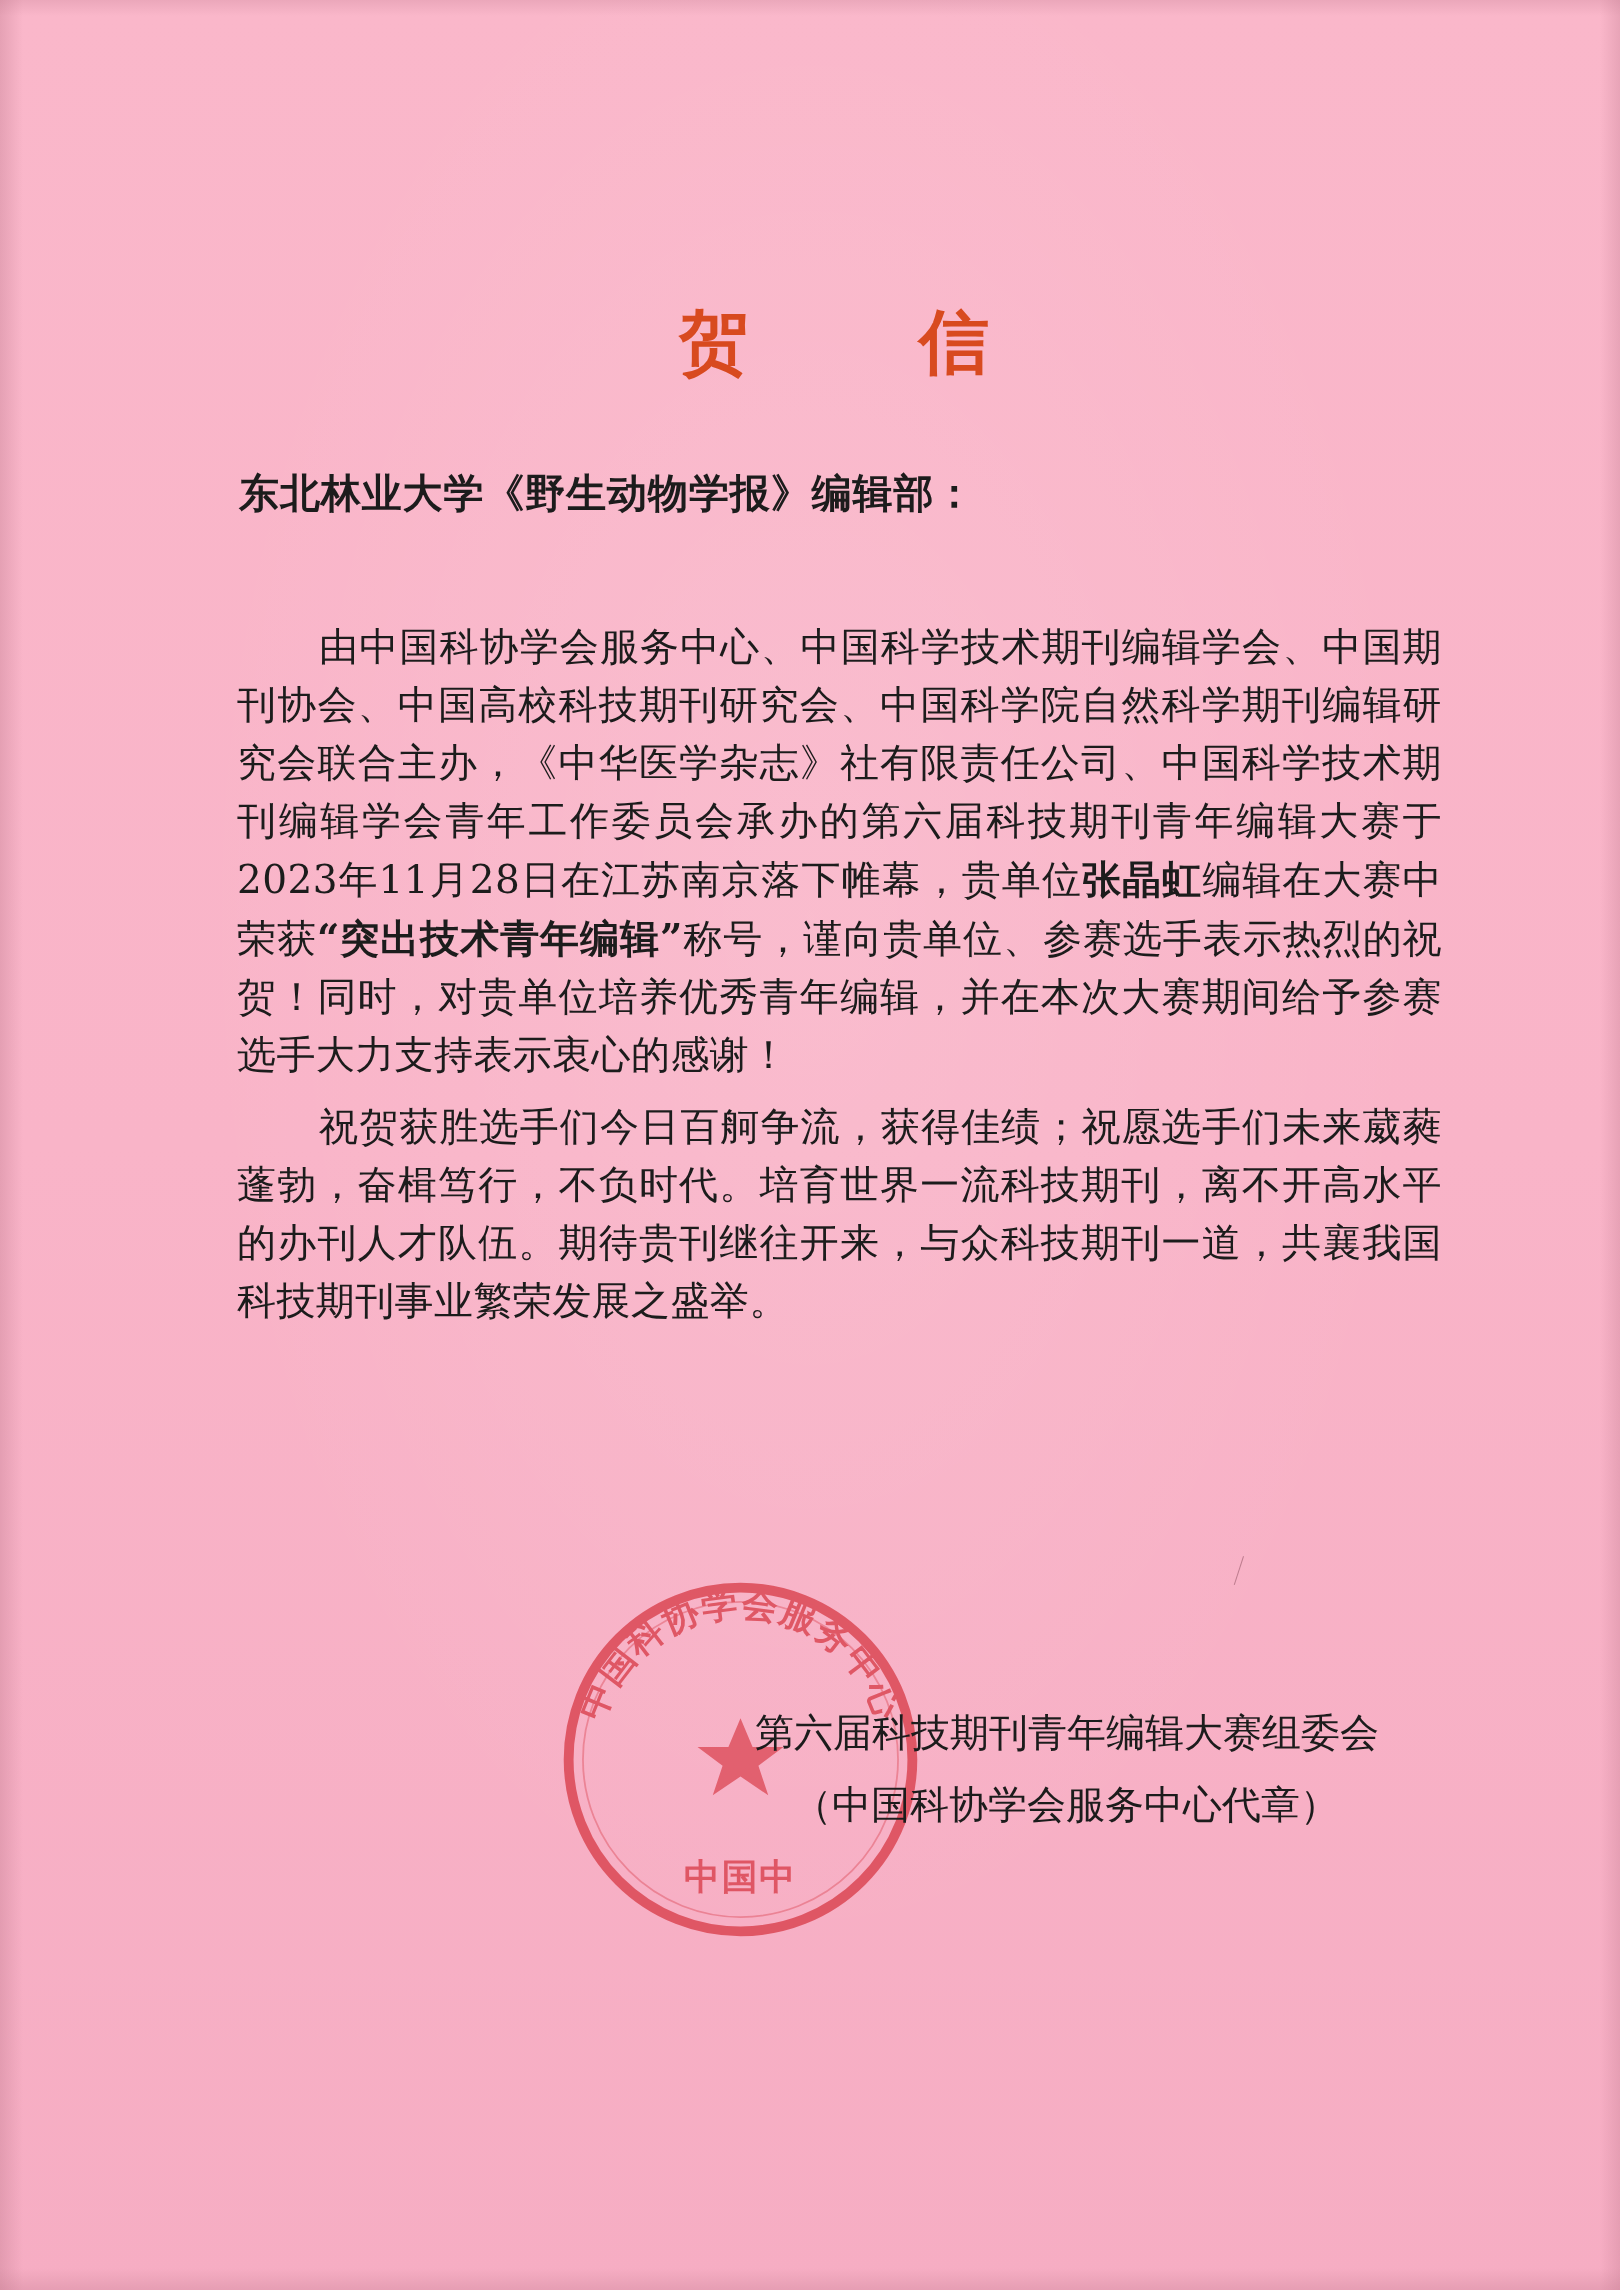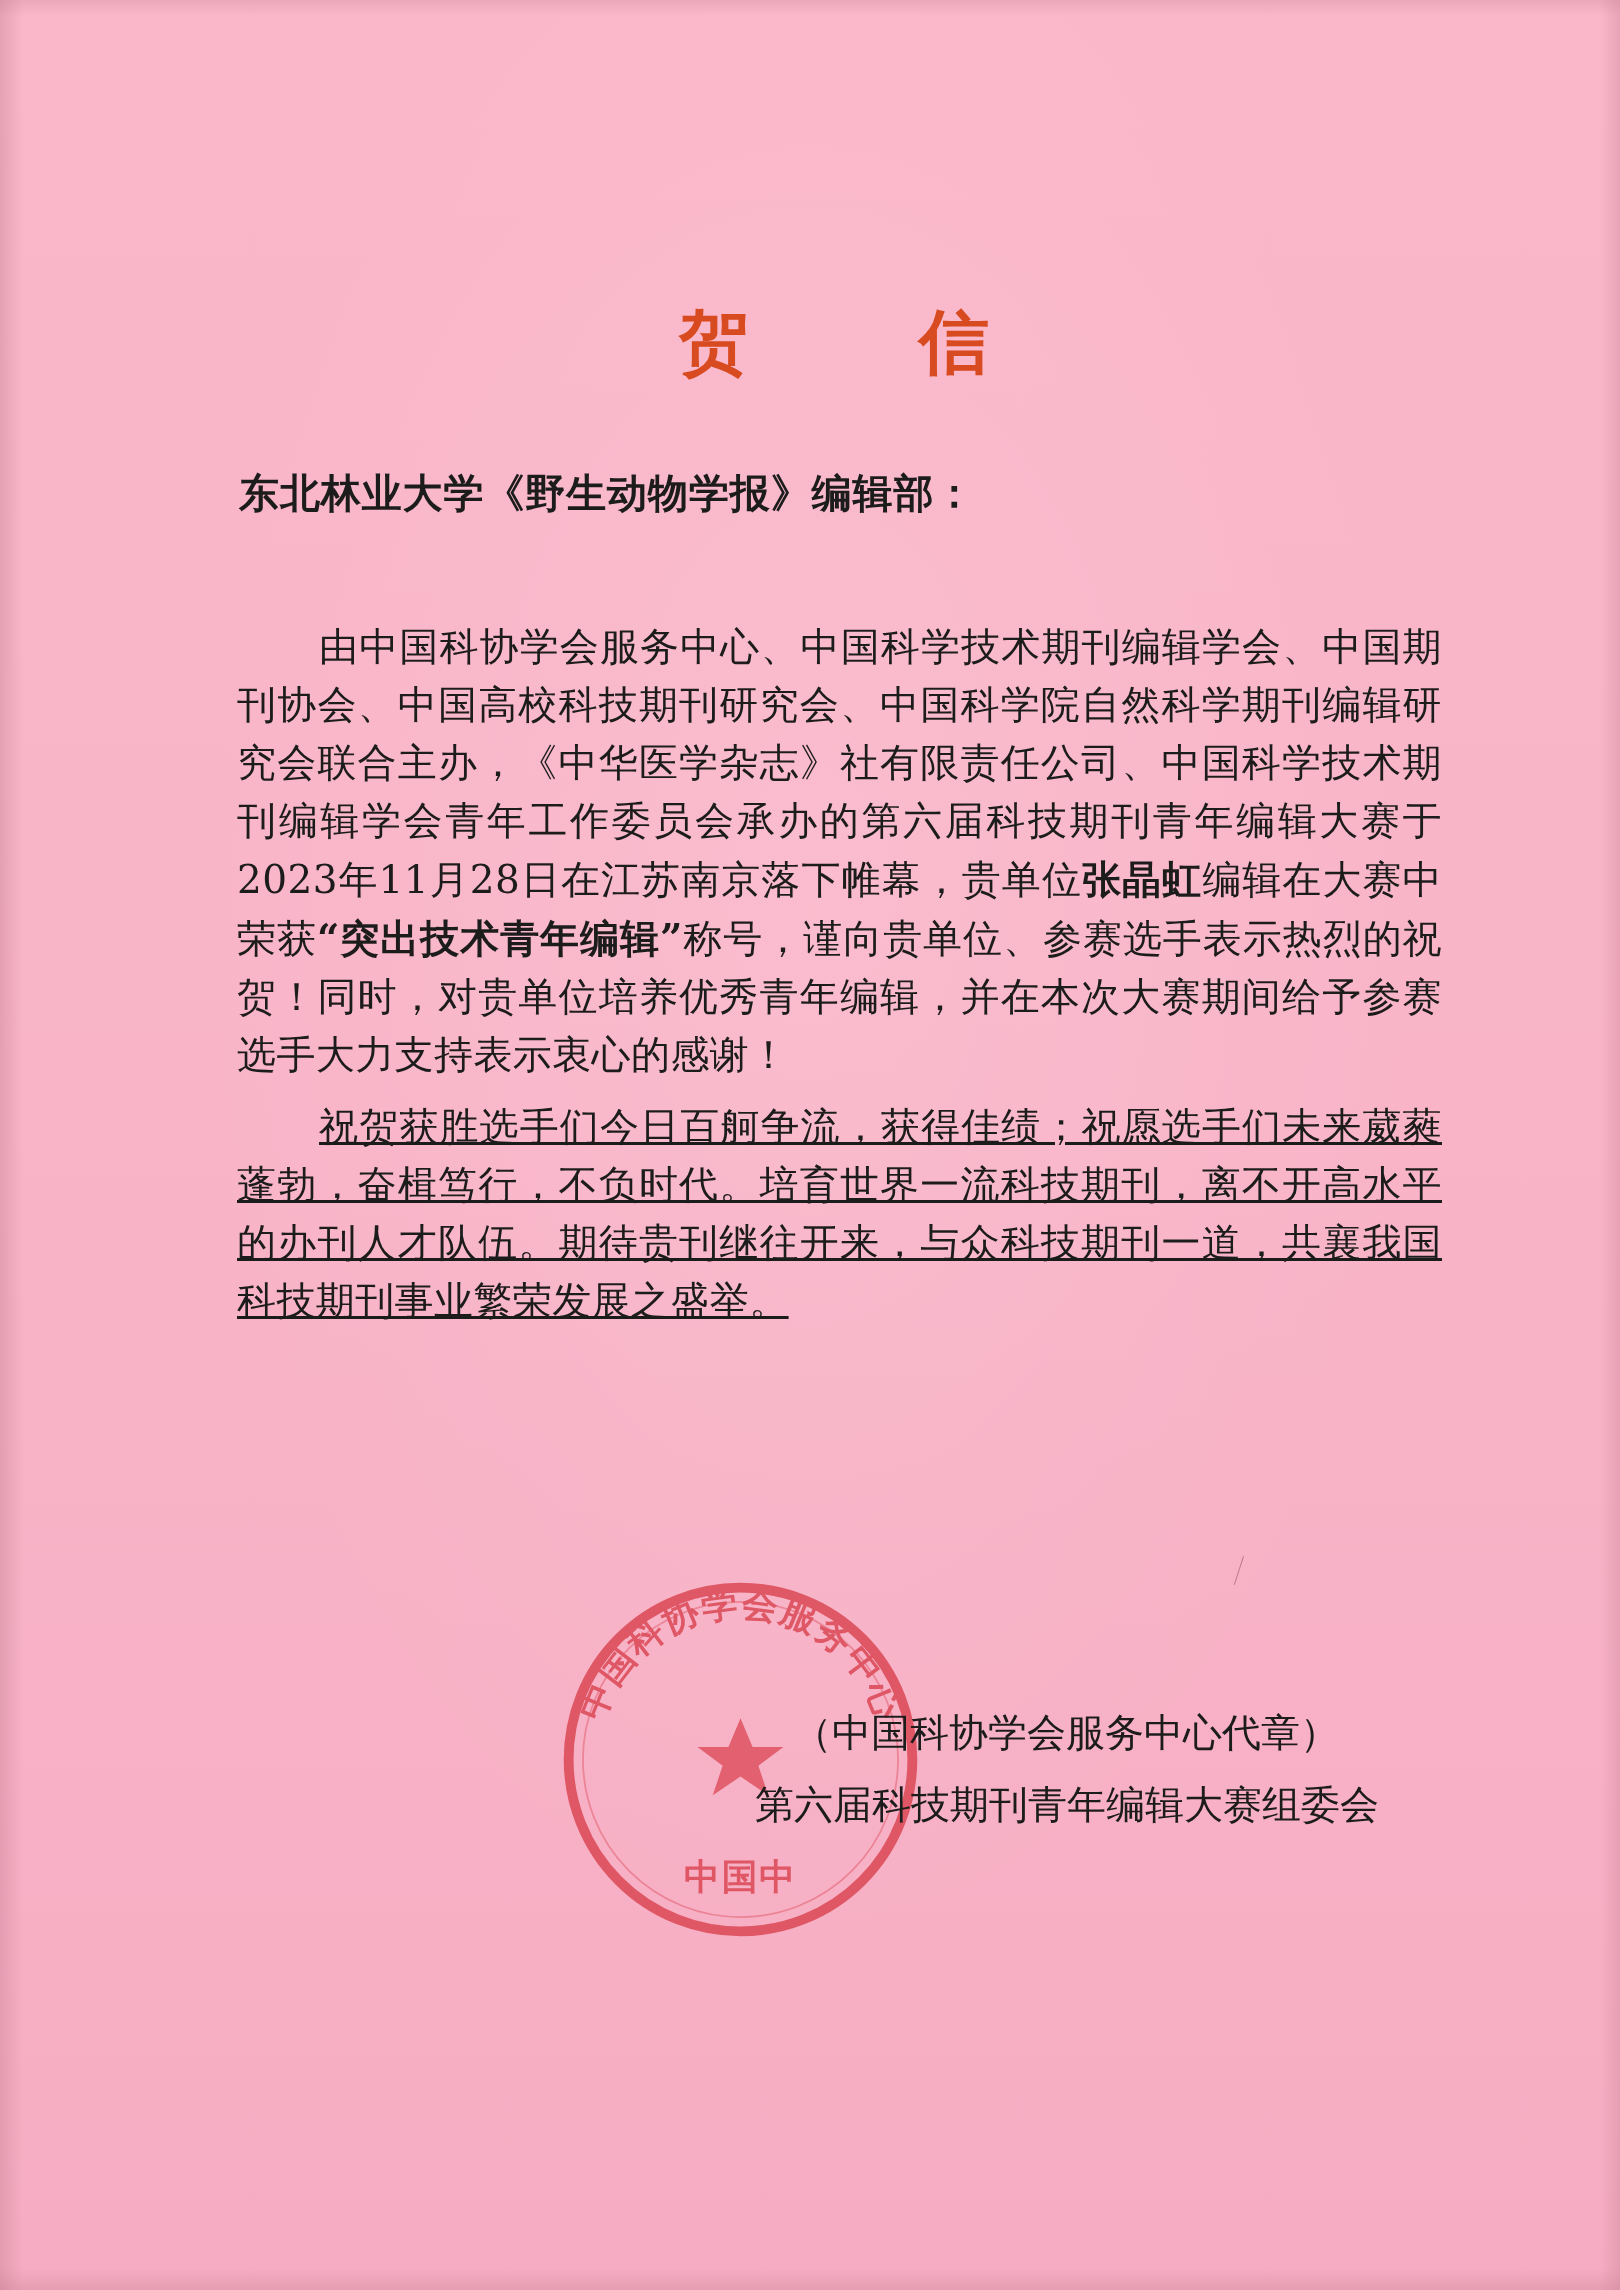--- a/index.html
+++ b/index.html
@@ -90,21 +90,20 @@
     line-height: 58px;
     letter-spacing: 0.4px;
     text-align: justify;
   }
   .para {
     text-indent: 82px;
     margin: 0 0 1.8px 0;
   }
   .para.second {
     margin-top: 14.3px;
-    text-decoration: underline;
   }
   .name-bold {
     font-weight: bold;
   }
   .award-bold {
     font-weight: bold;
   }
 
   .signature {
     position: absolute;
@@ -192,18 +191,18 @@
         <textPath href="#sealArc" startOffset="50%" text-anchor="middle">中国科协学会服务中心</textPath></text>
 
       <g transform="translate(205,205)">
         <polygon points="0,-46 13.5,-14 48,-14 20,7 31,40 0,19 -31,40 -20,7 -48,-14 -13.5,-14" fill="#d1202a" opacity="0.9"></polygon>
       </g>
       <text x="205" y="350" text-anchor="middle" class="seal-text" font-size="36">中国中</text>
     </svg>
   </div>
 
   <div class="signature">
+    <div class="sig-line org">第六届科技期刊青年编辑大赛组委会</div>
     <div class="sig-line dept">（中国科协学会服务中心代章）</div>
-    <div class="sig-line org">第六届科技期刊青年编辑大赛组委会</div>
   </div>
 
 </div>
 
 
 </body></html>

